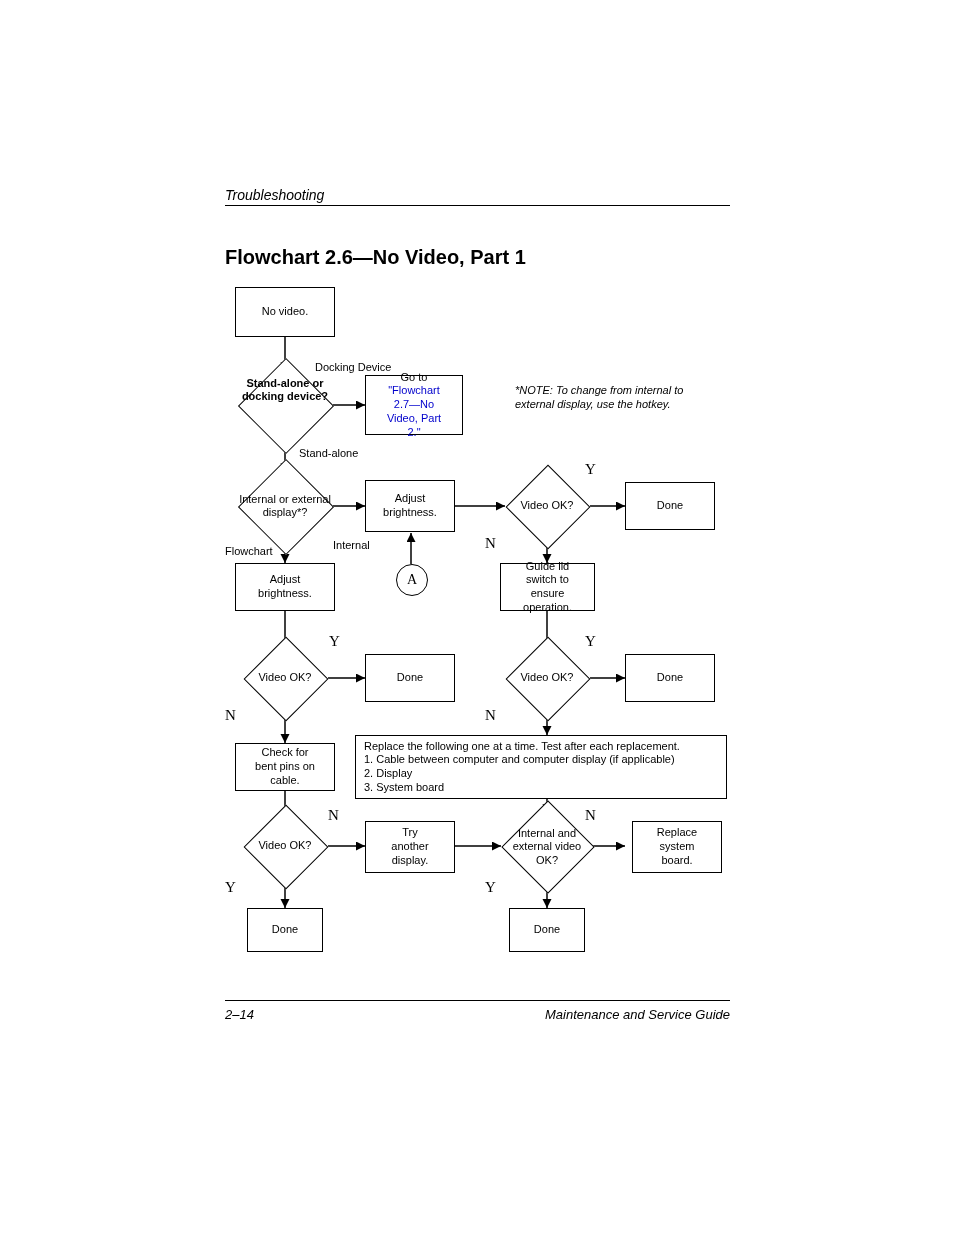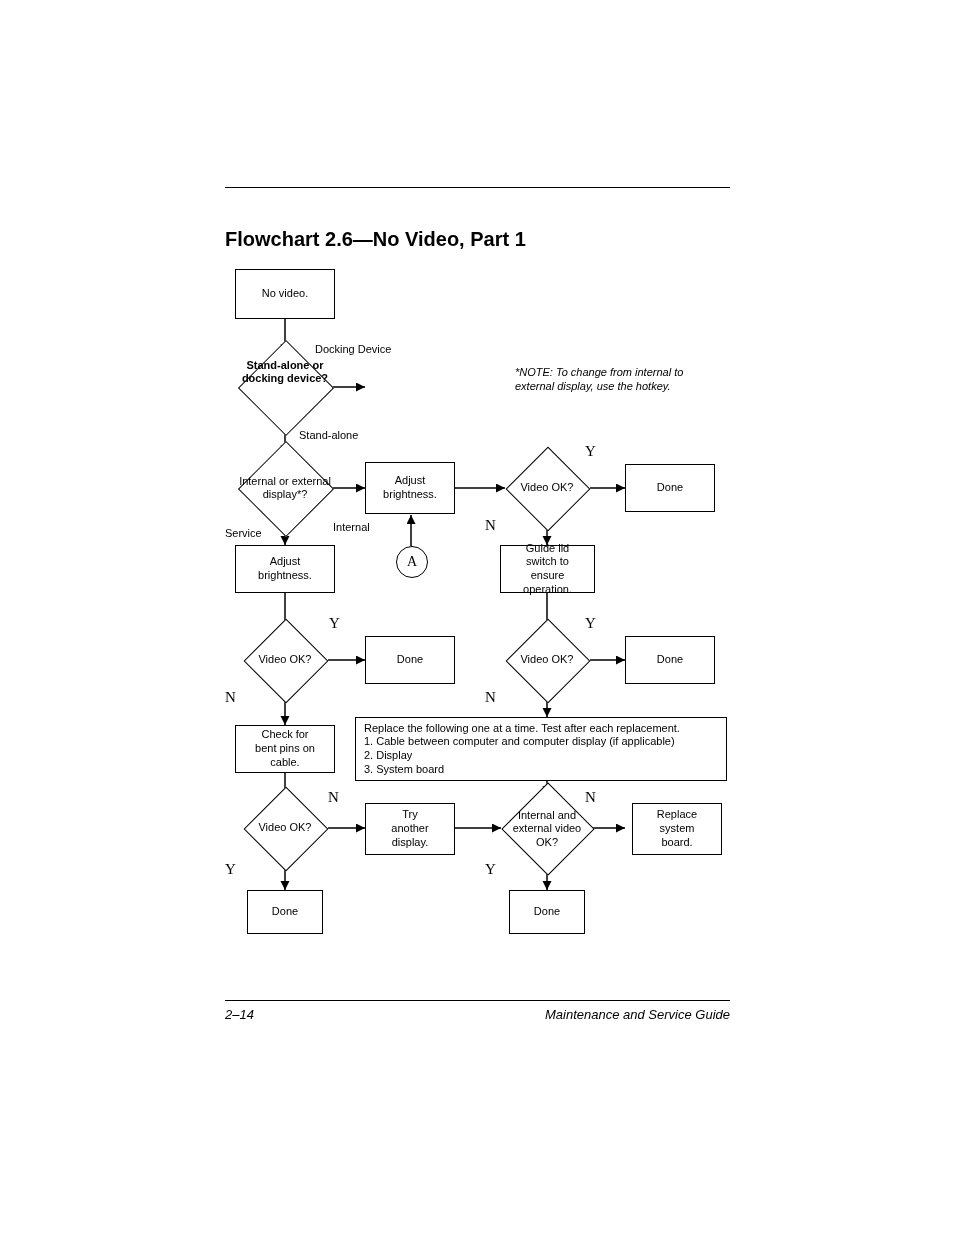--- a/index.html
+++ b/index.html
@@ -113,20 +113,21 @@
     top: 0;
     width: 505px;
     height: 700px;
     pointer-events: none;
   }
 </style>
 </head>
 <body>
 
 <div class="page">
+  <div class="section-label">Troubleshooting</div>
   <div class="header-line"></div>
 
   <div class="title">Flowchart 2.6—No Video, Part 1</div>
 
   <div class="diagram">
 
     <svg class="arrows" viewBox="0 0 505 700">
       <defs>
         <marker id="ah" markerWidth="8" markerHeight="8" refX="6" refY="3" orient="auto">
           <path d="M0,0 L6,3 L0,6 Z" fill="#000"></path>
@@ -181,28 +182,32 @@
     <div class="box" style="left:10px; top:4px; width:100px; height:50px;">
       <span>No video.</span>
     </div>
 
     <div class="diamond" style="left:27px; top:89px; width:66px; height:66px;"></div>
     <div class="diamond-text" style="left:12px; top:83px; width:96px; height:48px;font-weight:bold;">Stand-alone or docking device?</div>
 
     <div class="edge-label" style="left:90px; top:78px;">Docking Device</div>
     <div class="edge-label" style="left:74px; top:164px;">Stand-alone</div>
 
+    <div class="box" style="left:140px; top:92px; width:98px; height:60px; flex-direction:column;">
+      <span>Go to</span>
+      <span class="link-text">"Flowchart 2.7—No Video, Part 2."</span>
+    </div>
 
     <div class="note" style="left:290px; top:100px; width:190px;font-style:italic;">*NOTE: To change from internal to external display, use the hotkey.</div>
 
     <div class="diamond" style="left:27px; top:190px; width:66px; height:66px;"></div>
     <div class="diamond-text" style="left:14px; top:200px; width:92px; height:46px;">Internal or external display*?</div>
 
     <div class="edge-label" style="left:108px; top:256px;">Internal</div>
-    <div class="edge-label" style="left:0px; top:262px;">Service</div>
+    <div class="edge-label" style="left:0px; top:262px;">Flowchart</div>
 
     <div class="box" style="left:140px; top:197px; width:90px; height:52px;">
       <span>Adjust brightness.</span>
     </div>
 
     <div class="diamond" style="left:293px; top:194px; width:58px; height:58px;"></div>
     <div class="diamond-text" style="left:282px; top:213px; width:80px; height:20px;">Video OK?</div>
     <div class="yn" style="left:360px; top:178px;">Y</div>
     <div class="yn" style="left:260px; top:252px;">N</div>
 

